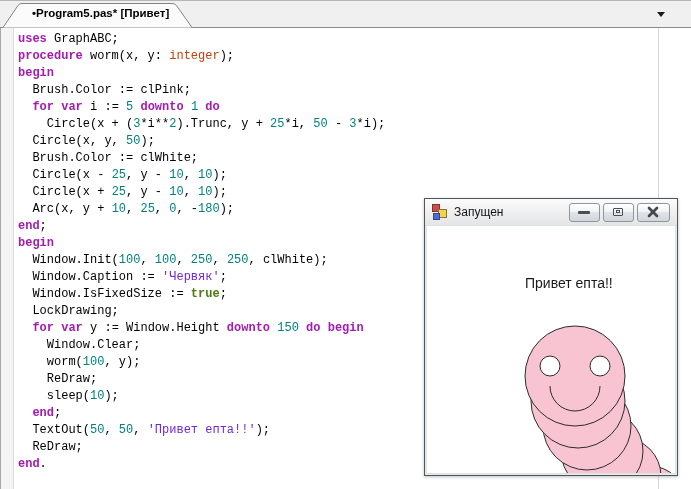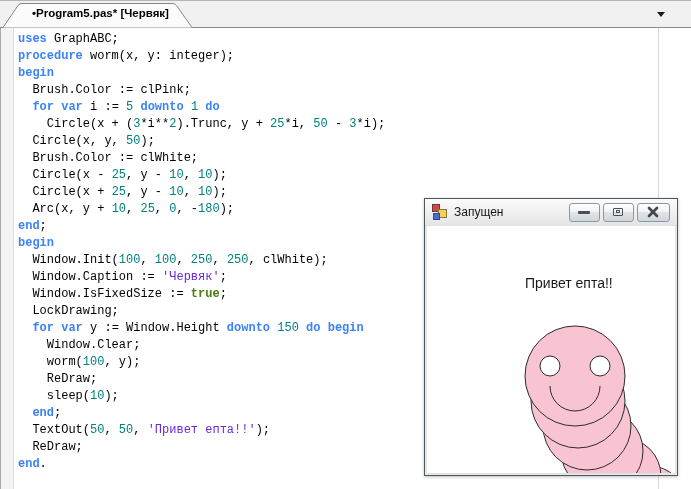--- a/index.html
+++ b/index.html
@@ -33,25 +33,25 @@
     box-sizing:border-box;
   }
   .editor-right-line{
     position:absolute;left:658px;top:0;width:1px;height:462px;background:#d8d8d8;
   }
   .code{
     position:absolute;left:18px;top:3px;
     font-family:"Liberation Mono","DejaVu Sans Mono",monospace;
     font-size:12px;line-height:17px;white-space:pre;color:#000;
   }
-  .tok-kw{color:#3b82f6;font-weight:bold;}
+  .tok-kw{color:#a21caf;font-weight:bold;}
   .tok-pl{color:#000000;}
   .tok-num{color:#008080;}
   .tok-str{color:#6d28d9;}
-  .tok-typ{color:#000000;}
+  .tok-typ{color:#c2410c;}
   .tok-boo{color:#4d7c0f;font-weight:bold;}
   
   .run-window{
     position:absolute;left:424px;top:197px;width:254px;height:278px;
     background:#e7eaed;border:1px solid #4f565c;box-sizing:border-box;
     box-shadow:0 1px 3px rgba(0,0,0,.25);
   }
   .titlebar{
     position:relative;height:26px;
     background:linear-gradient(#fbfbfb,#efefef 55%,#e3e5e7);
@@ -85,21 +85,21 @@
 </style>
 </head>
 <body>
 
 <div id="screen">
 
   <div class="tabbar">
     <svg class="tab-shape" width="210" height="27">
       <path d="M 3 26.5 L 18 4.5 Q 19.5 2.5 22 2.5 L 172 2.5 Q 175 2.5 176.5 4.5 L 192 26.5" fill="#fbfbfb" stroke="#858585" stroke-width="1"></path>
     </svg>
-    <div class="tab-label">•Program5.pas* [Червяк]</div>
+    <div class="tab-label">•Program5.pas* [Привет]</div>
     <div class="tab-dropdown"></div>
   </div>
 
   <div class="editor">
     <div class="gutter"></div>
     <div class="editor-right-line"></div>
     <div class="code"><div><span class="tok-kw">uses</span><span class="tok-pl"> GraphABC;</span></div><div><span class="tok-kw">procedure</span><span class="tok-pl"> worm(x, y: </span><span class="tok-typ">integer</span><span class="tok-pl">);</span></div><div><span class="tok-kw">begin</span></div><div><span class="tok-pl">  Brush.Color := clPink;</span></div><div><span class="tok-pl">  </span><span class="tok-kw">for</span><span class="tok-pl"> </span><span class="tok-kw">var</span><span class="tok-pl"> i := </span><span class="tok-num">5</span><span class="tok-pl"> </span><span class="tok-kw">downto</span><span class="tok-pl"> </span><span class="tok-num">1</span><span class="tok-pl"> </span><span class="tok-kw">do</span></div><div><span class="tok-pl">    Circle(x + (</span><span class="tok-num">3</span><span class="tok-pl">*i**</span><span class="tok-num">2</span><span class="tok-pl">).Trunc, y + </span><span class="tok-num">25</span><span class="tok-pl">*i, </span><span class="tok-num">50</span><span class="tok-pl"> - </span><span class="tok-num">3</span><span class="tok-pl">*i);</span></div><div><span class="tok-pl">  Circle(x, y, </span><span class="tok-num">50</span><span class="tok-pl">);</span></div><div><span class="tok-pl">  Brush.Color := clWhite;</span></div><div><span class="tok-pl">  Circle(x - </span><span class="tok-num">25</span><span class="tok-pl">, y - </span><span class="tok-num">10</span><span class="tok-pl">, </span><span class="tok-num">10</span><span class="tok-pl">);</span></div><div><span class="tok-pl">  Circle(x + </span><span class="tok-num">25</span><span class="tok-pl">, y - </span><span class="tok-num">10</span><span class="tok-pl">, </span><span class="tok-num">10</span><span class="tok-pl">);</span></div><div><span class="tok-pl">  Arc(x, y + </span><span class="tok-num">10</span><span class="tok-pl">, </span><span class="tok-num">25</span><span class="tok-pl">, </span><span class="tok-num">0</span><span class="tok-pl">, -</span><span class="tok-num">180</span><span class="tok-pl">);</span></div><div><span class="tok-kw">end</span><span class="tok-pl">;</span></div><div><span class="tok-kw">begin</span></div><div><span class="tok-pl">  Window.Init(</span><span class="tok-num">100</span><span class="tok-pl">, </span><span class="tok-num">100</span><span class="tok-pl">, </span><span class="tok-num">250</span><span class="tok-pl">, </span><span class="tok-num">250</span><span class="tok-pl">, clWhite);</span></div><div><span class="tok-pl">  Window.Caption := </span><span class="tok-str">'Червяк'</span><span class="tok-pl">;</span></div><div><span class="tok-pl">  Window.IsFixedSize := </span><span class="tok-boo">true</span><span class="tok-pl">;</span></div><div><span class="tok-pl">  LockDrawing;</span></div><div><span class="tok-pl">  </span><span class="tok-kw">for</span><span class="tok-pl"> </span><span class="tok-kw">var</span><span class="tok-pl"> y := Window.Height </span><span class="tok-kw">downto</span><span class="tok-pl"> </span><span class="tok-num">150</span><span class="tok-pl"> </span><span class="tok-kw">do</span><span class="tok-pl"> </span><span class="tok-kw">begin</span></div><div><span class="tok-pl">    Window.Clear;</span></div><div><span class="tok-pl">    worm(</span><span class="tok-num">100</span><span class="tok-pl">, y);</span></div><div><span class="tok-pl">    ReDraw;</span></div><div><span class="tok-pl">    sleep(</span><span class="tok-num">10</span><span class="tok-pl">);</span></div><div><span class="tok-pl">  </span><span class="tok-kw">end</span><span class="tok-pl">;</span></div><div><span class="tok-pl">  TextOut(</span><span class="tok-num">50</span><span class="tok-pl">, </span><span class="tok-num">50</span><span class="tok-pl">, </span><span class="tok-str">'Привет епта!!'</span><span class="tok-pl">);</span></div><div><span class="tok-pl">  ReDraw;</span></div><div><span class="tok-kw">end</span><span class="tok-pl">.</span></div></div>
   </div>
 
   <div class="run-window">

